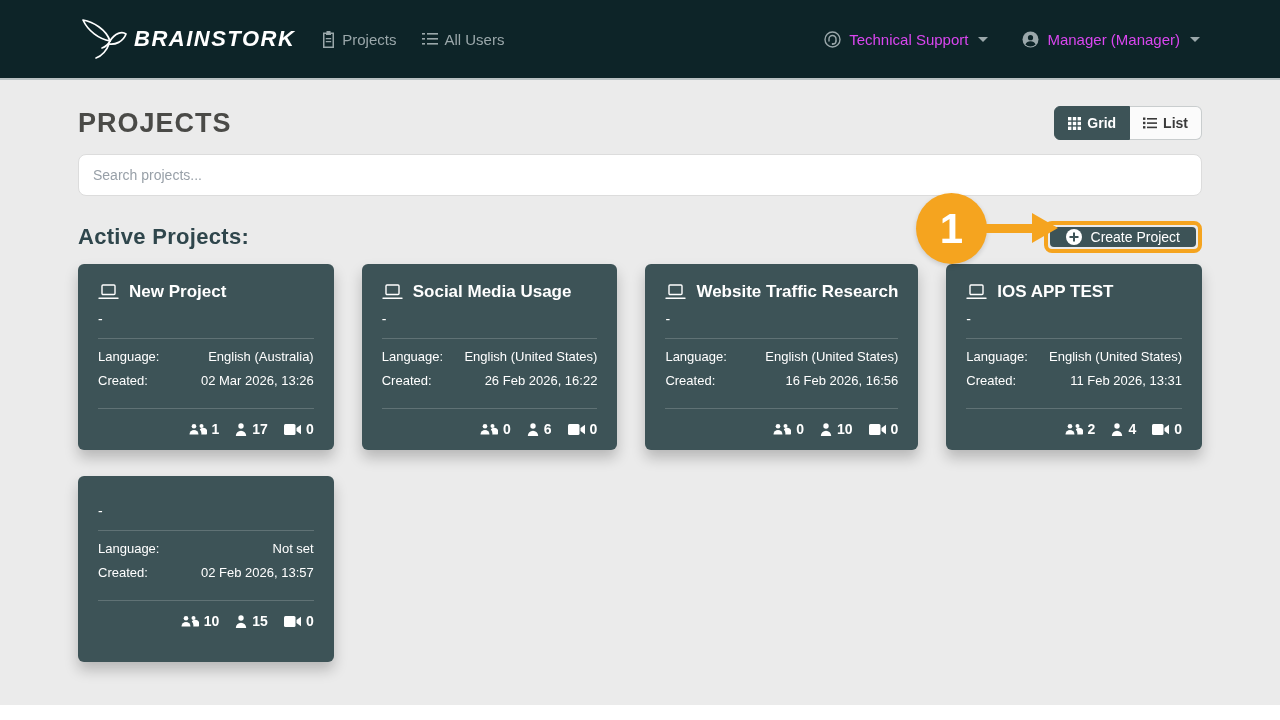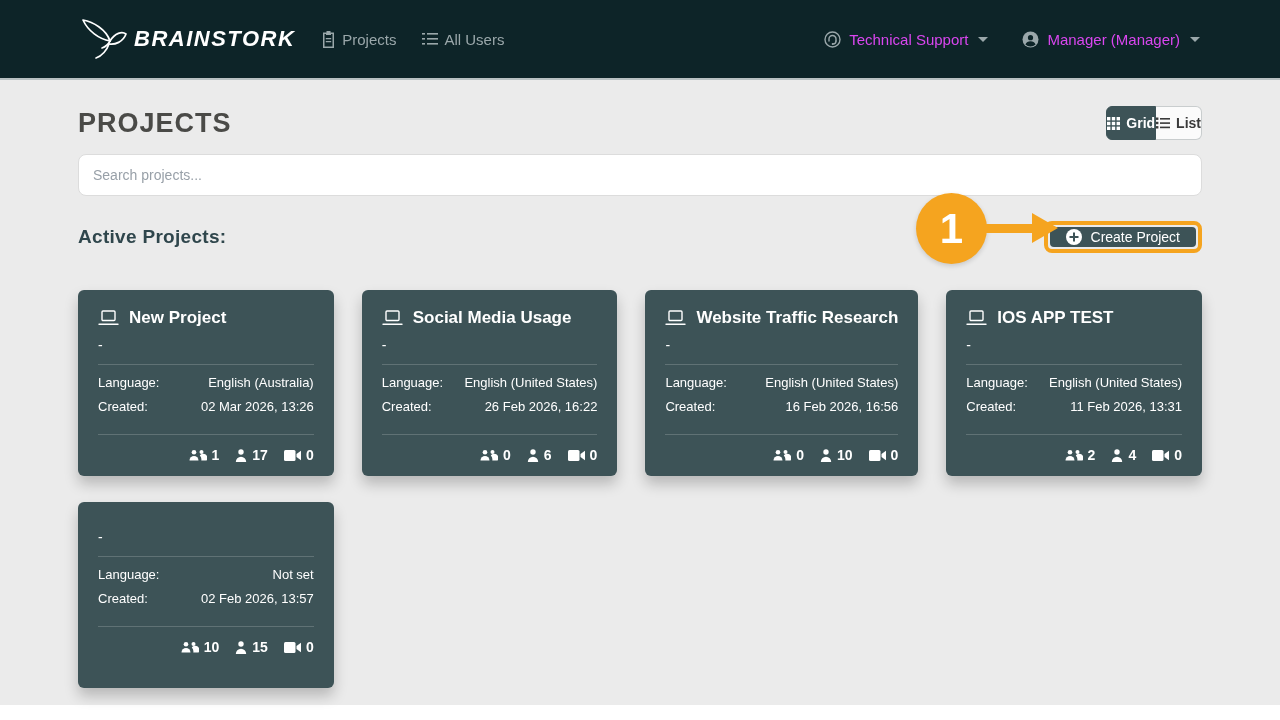--- a/index.html
+++ b/index.html
@@ -56,21 +56,21 @@
     display: flex; align-items: center; justify-content: space-between;
     margin-bottom: 14px;
   }
   .page-title {
     font-size: 27px; font-weight: bold; color: #4a4a47; letter-spacing: 1px;
   }
   .view-toggle { display: flex; }
   .toggle-btn {
     display: flex; align-items: center; gap: 6px;
     font-size: 14px; font-weight: bold;
-    padding: 8px 0; cursor: pointer;
+    padding: 8px 13px; cursor: pointer;
     border: 1px solid #c9cdce;
   }
   .toggle-btn.active {
     background: #3d5357; color: #ffffff; border-color: #3d5357;
     border-radius: 6px 0 0 6px;
   }
   .toggle-btn.inactive {
     background: #fbfbfb; color: #3a3a3a;
     border-left: none;
     border-radius: 0 6px 6px 0;
@@ -84,36 +84,36 @@
     outline: none; background: #ffffff;
   }
   .search-input::placeholder { color: #98a0a8; }
 
   .active-row {
     margin-top: 18px;
     display: flex; align-items: center; justify-content: space-between;
     height: 46px;
   }
   .section-heading {
-    font-size: 19px; font-weight: bold; color: #2f464c; letter-spacing: 0.3px;
+    font-size: 22px; font-weight: bold; color: #2f464c; letter-spacing: 0.3px;
   }
   .create-highlight {
     border: 4px solid #f5a41f; border-radius: 8px; padding: 2px;
   }
   .create-btn {
     display: flex; align-items: center; gap: 9px;
     background: #3d5357; color: #ffffff;
     border: none; border-radius: 4px;
     font-size: 14px; padding: 2px 16px; cursor: pointer;
     font-family: "Liberation Sans", sans-serif;
   }
 
   
   .grid {
-    margin-top: 30px;
+    margin-top: 4px;
     display: grid;
     grid-template-columns: repeat(4, 1fr);
     column-gap: 28px; row-gap: 26px;
   }
   .card {
     background: #3d5357; color: #ffffff;
     border-radius: 6px; height: 186px;
     padding: 18px 20px 12px 20px;
     box-shadow: 0 8px 14px rgba(0,0,0,0.22);
     cursor: pointer;

